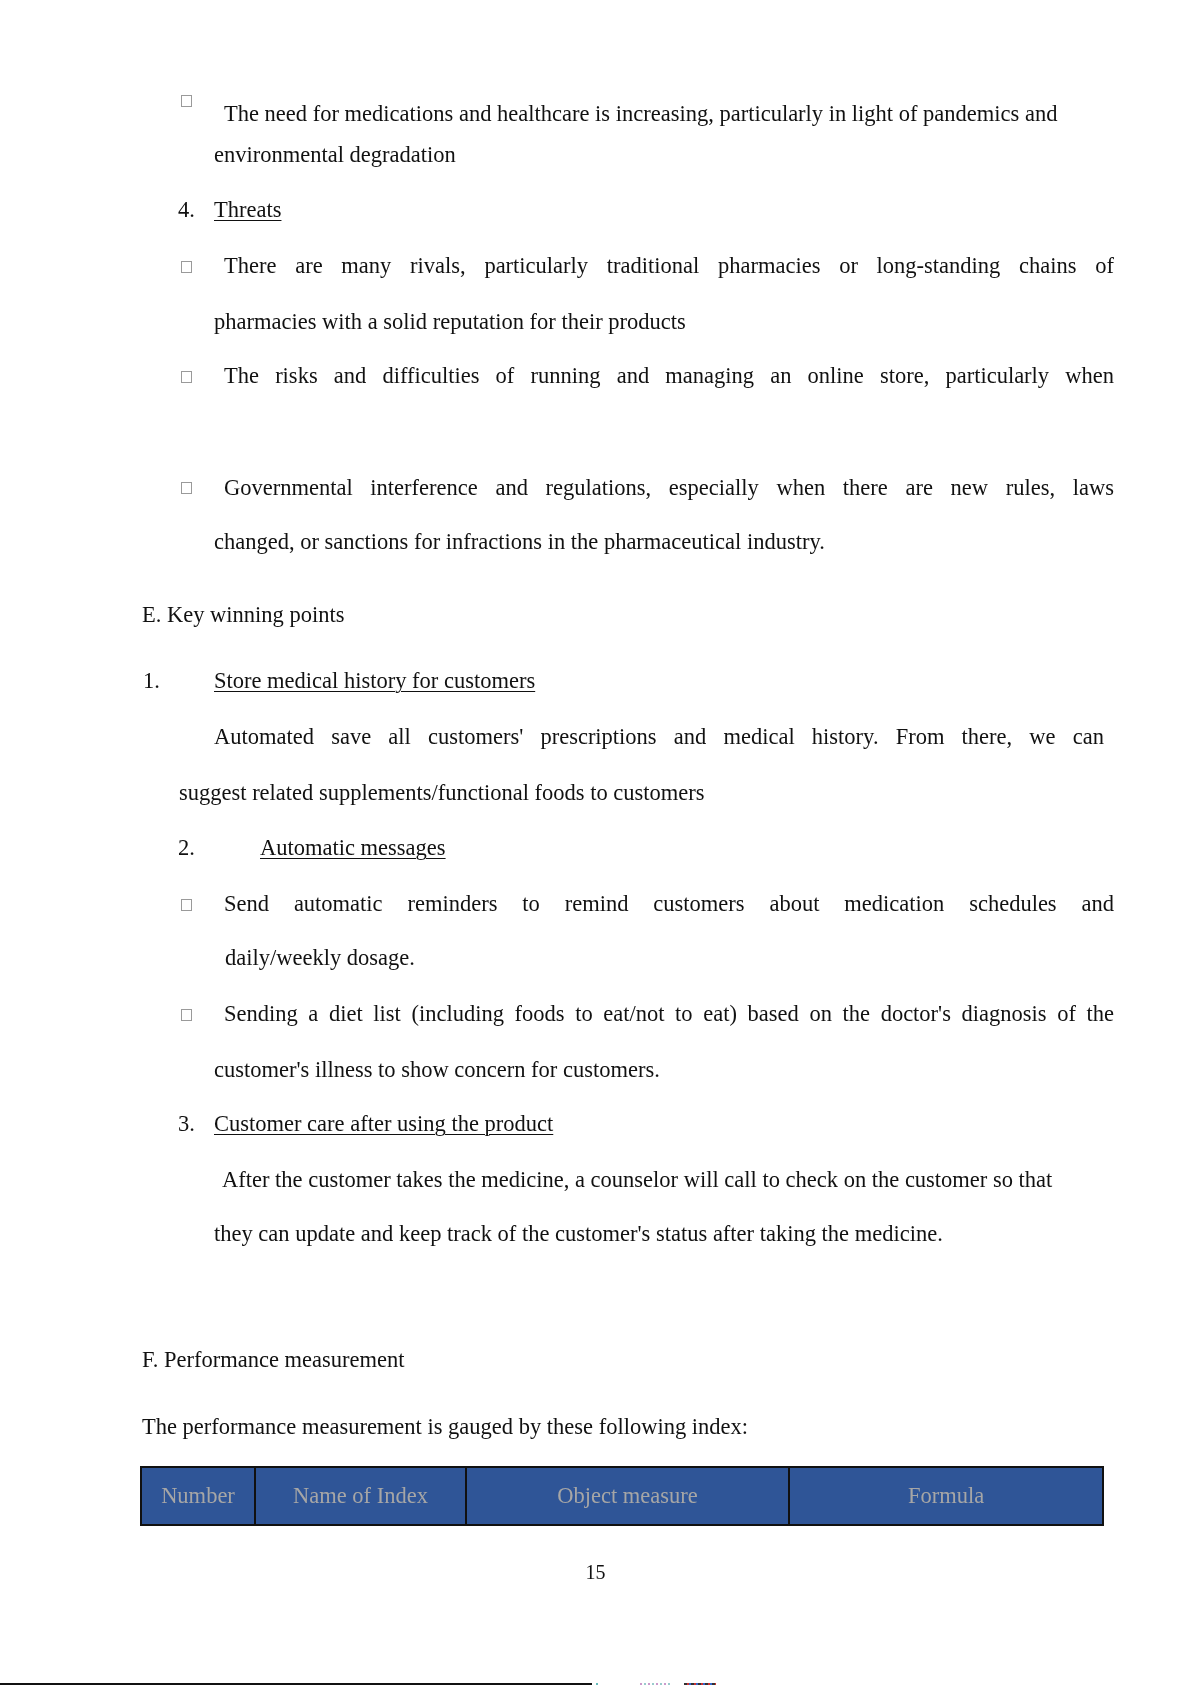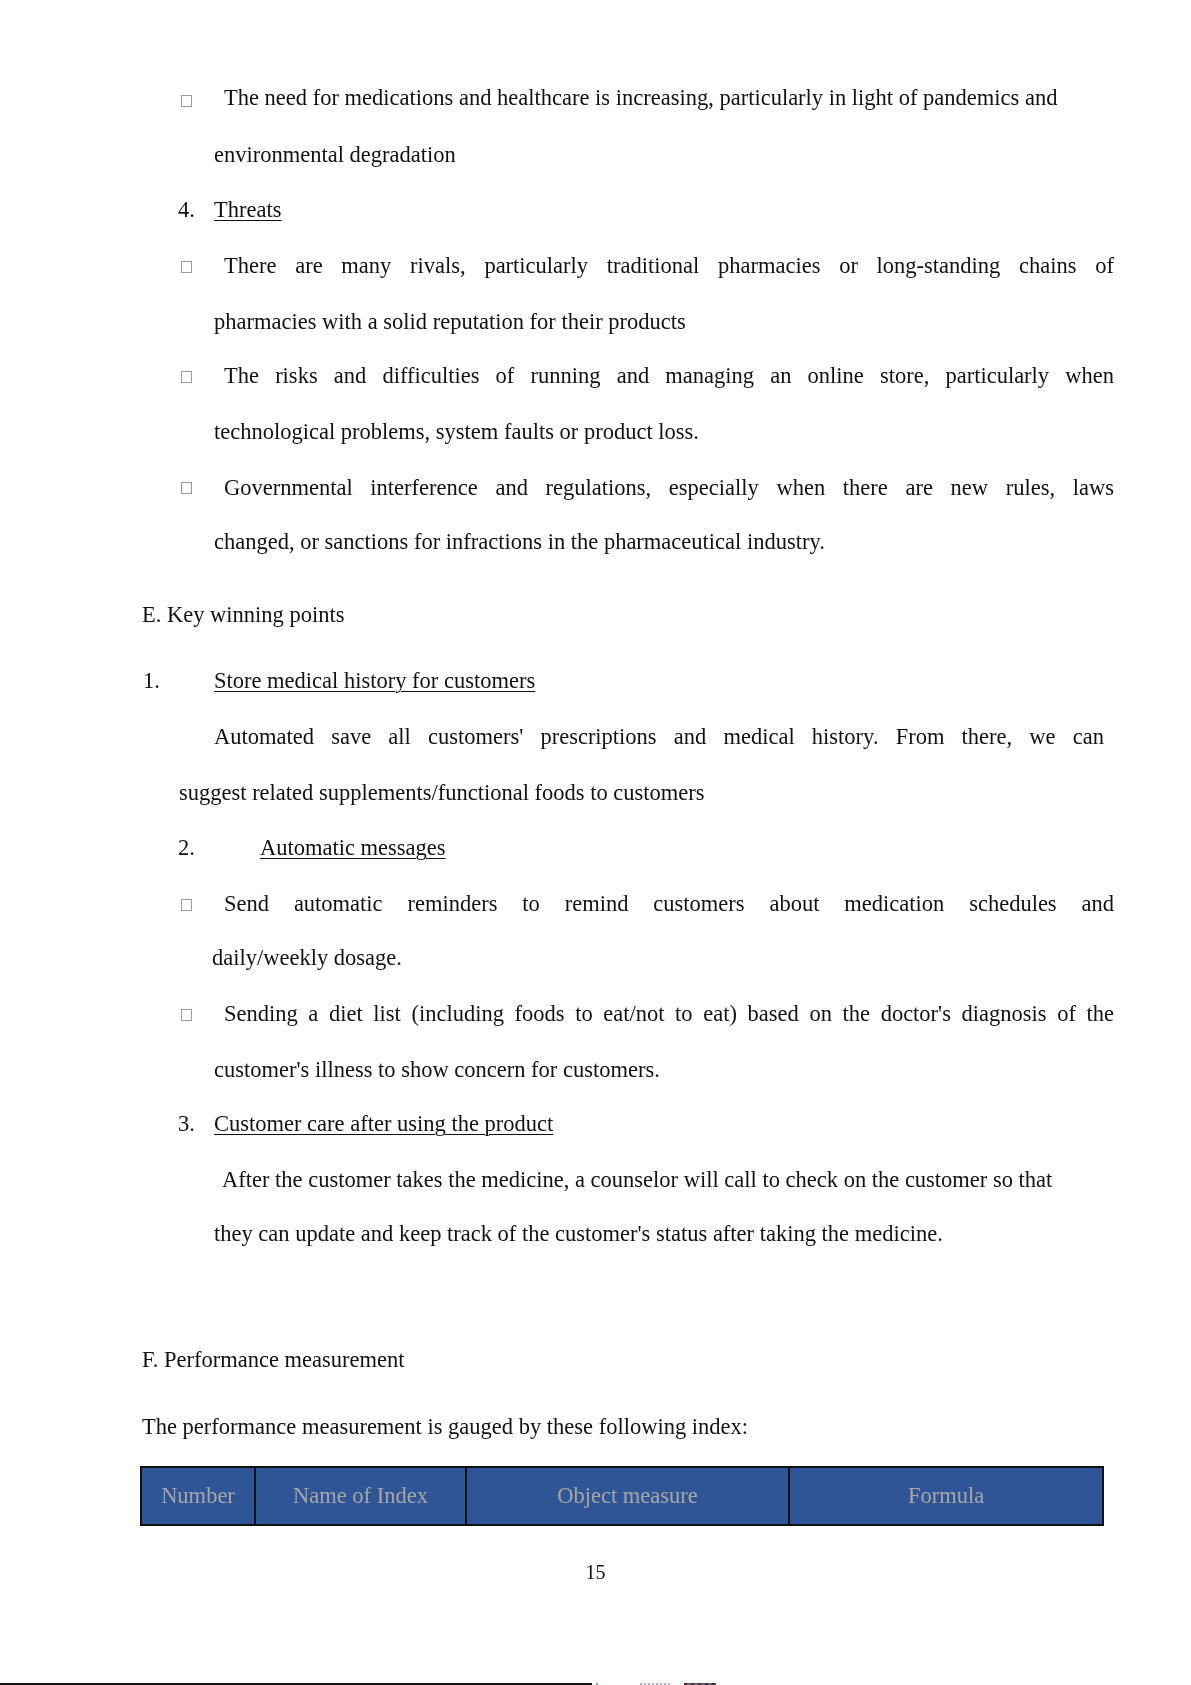--- a/index.html
+++ b/index.html
@@ -18,51 +18,50 @@
   .pagenum { position:absolute; left:0; width:1191px; top:1561px; text-align:center; font-size:20px; }
   .bottom-rule { position:absolute; left:0; top:1683px; width:592px; height:2px; background:#111; }
   .artifact { position:absolute; top:1683px; height:2px; }
 </style>
 </head>
 <body>
 
 <div class="page">
 
   <span class="bullet-box" style="left:181px;top:95px;"></span>
-  <div class="line" style="left:224px;top:84px;">The need for medications and healthcare is increasing, particularly in light of pandemics and</div>
+  <div class="line" style="left:224px;top:100px;">The need for medications and healthcare is increasing, particularly in light of pandemics and</div>
   <div class="line" style="left:214px;top:141px;">environmental degradation</div>
 
   <div class="num" style="left:178px;top:196px;">4.</div>
   <div class="line u" style="left:214px;top:196px;">Threats</div>
 
   <span class="bullet-box" style="left:181px;top:261px;"></span>
   <div class="line just" style="left:224px;top:252px;width:890px;">There are many rivals, particularly traditional pharmacies or long-standing chains of</div>
   <div class="line" style="left:214px;top:308px;">pharmacies with a solid reputation for their products</div>
 
   <span class="bullet-box" style="left:181px;top:371px;"></span>
   <div class="line just" style="left:224px;top:362px;width:890px;">The risks and difficulties of running and managing an online store, particularly when</div>
-  <div class="line" style="left:214px;top:418px;">technological problems, system faults or product loss.</div>
 
   <span class="bullet-box" style="left:181px;top:482px;"></span>
   <div class="line just" style="left:224px;top:474px;width:890px;">Governmental interference and regulations, especially when there are new rules, laws</div>
   <div class="line" style="left:214px;top:528px;">changed, or sanctions for infractions in the pharmaceutical industry.</div>
 
   <div class="line" style="left:142px;top:601px;">E. Key winning points</div>
 
   <div class="num" style="left:143px;top:667px;">1.</div>
   <div class="line u" style="left:214px;top:667px;">Store medical history for customers</div>
   <div class="line just" style="left:214px;top:723px;width:890px;">Automated save all customers' prescriptions and medical history. From there, we can</div>
   <div class="line" style="left:179px;top:779px;">suggest related supplements/functional foods to customers</div>
 
   <div class="num" style="left:178px;top:834px;">2.</div>
   <div class="line u" style="left:214px;top:834px;margin-left:46px;">Automatic messages</div>
 
   <span class="bullet-box" style="left:181px;top:899px;"></span>
   <div class="line just" style="left:224px;top:890px;width:890px;">Send automatic reminders to remind customers about medication schedules and</div>
-  <div class="line" style="left:212px;top:944px;font-family:Liberation Serif, serif;">daily/weekly dosage.</div>
+  <div class="line" style="left:225px;top:944px;font-family:Liberation Serif, serif;">daily/weekly dosage.</div>
 
   <span class="bullet-box" style="left:181px;top:1009px;"></span>
   <div class="line just" style="left:224px;top:1000px;width:890px;">Sending a diet list  (including foods to eat/not to eat) based on the doctor's diagnosis of the</div>
   <div class="line" style="left:214px;top:1056px;">customer's illness  to show concern for customers.</div>
 
   <div class="num" style="left:178px;top:1110px;">3.</div>
   <div class="line u" style="left:214px;top:1110px;">Customer care after using the product</div>
   <div class="line" style="left:222px;top:1166px;text-align:right;">After the customer takes the medicine, a counselor will call to check on the customer so that</div>
   <div class="line" style="left:214px;top:1220px;">they can update and keep track of the customer's status after taking the medicine.</div>
 

